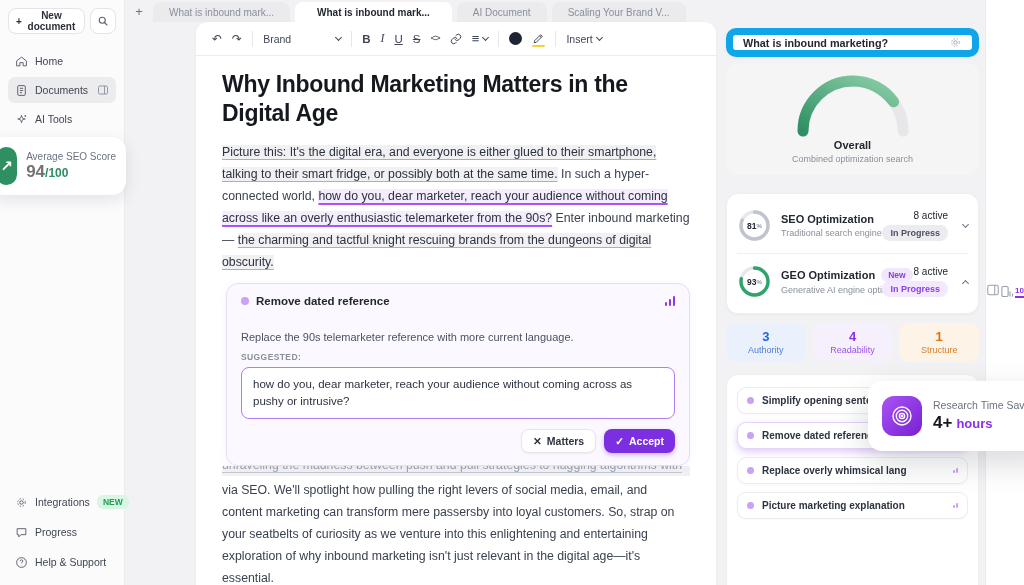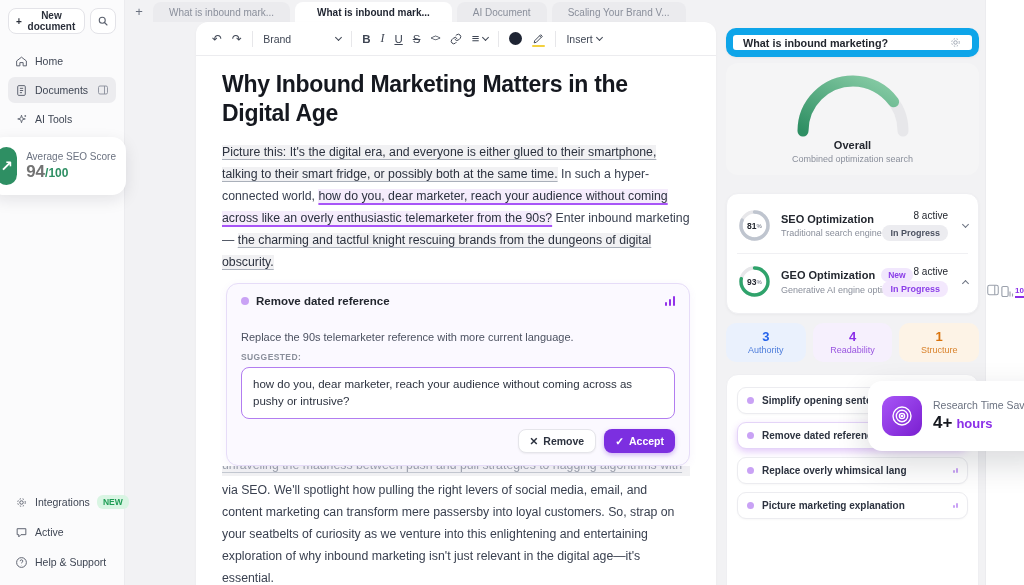--- a/index.html
+++ b/index.html
@@ -203,21 +203,21 @@
         </span>
       <span>Integrations</span>
       <span class="badge-new">NEW</span>
     </div>
     <div class="sb-item">
       <span class="ic">
           <svg width="13" height="13" viewBox="0 0 24 24" fill="none" stroke="currentColor" stroke-width="1.8" stroke-linejoin="round">
             <path d="M4 5h16v11h-9l-4 4v-4H4z"></path>
           </svg>
         </span>
-      <span>Active</span>
+      <span>Progress</span>
     </div>
     <div class="sb-item">
       <span class="ic">
           <svg width="13" height="13" viewBox="0 0 24 24" fill="none" stroke="currentColor" stroke-width="1.8">
             <circle cx="12" cy="12" r="9"></circle>
             <path d="M9.6 9.5a2.4 2.4 0 1 1 3.3 2.2c-.8.4-.9 1-.9 1.8"></path>
             <path d="M12 16.8v.4"></path>
           </svg>
         </span>
       <span>Help &amp; Support</span>
@@ -305,21 +305,21 @@
             <i style="height:7px"></i>
             <i style="height:10px"></i>
           </span>
       </div>
       <div class="sg-desc">Replace the 90s telemarketer reference with more current language.</div>
       <div class="sg-suglab">SUGGESTED:</div>
       <div class="sg-box">how do you, dear marketer, reach your audience without coming across as pushy or intrusive?</div>
       <div class="sg-actions">
         <button class="btn-reject">
             <span>✕</span>
-            <span>Remove</span>
+            <span>Matters</span>
           </button>
         <button class="btn-accept">
             <span>✓</span>
             <span>Accept</span>
           </button>
       </div>
     </div>
 
     <div class="clip-line">
         <span class="hl-muted">unraveling the madness between push and pull strategies to nagging algorithms with love</span>

